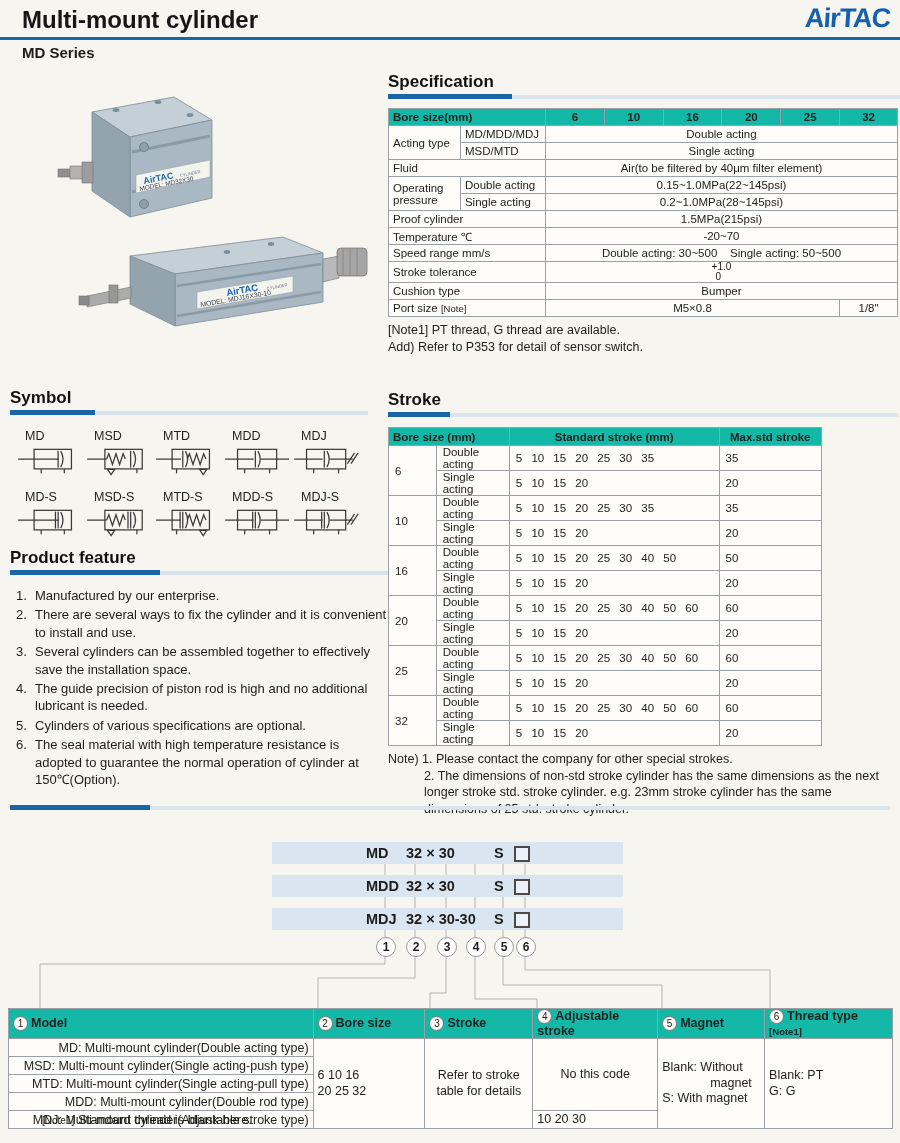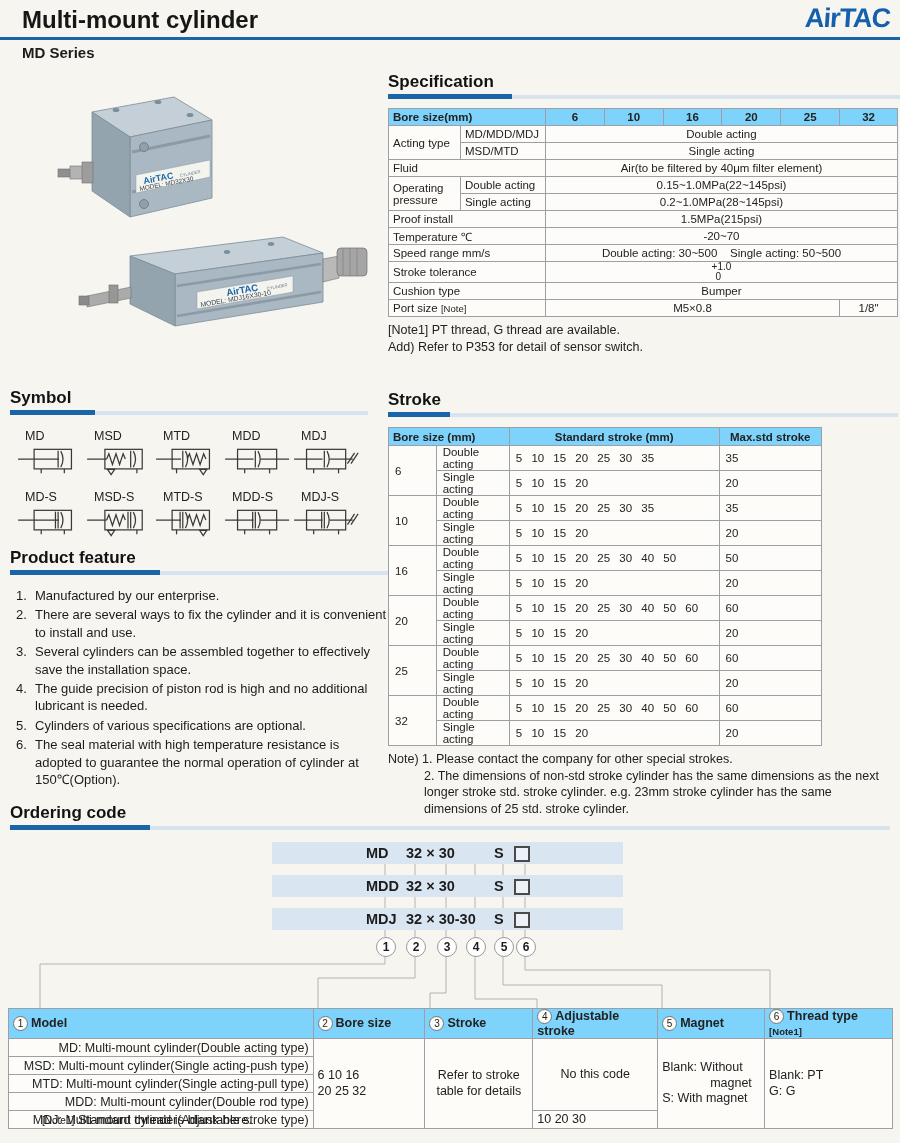--- a/index.html
+++ b/index.html
@@ -10,21 +10,21 @@
   .series{position:absolute;left:22px;top:44px;font-size:15px;font-weight:bold;}
   .logo{position:absolute;right:10px;top:3px;font-size:27px;font-weight:800;color:#1460ad;letter-spacing:-1px;transform:skewX(-4deg);}
   
   .sec{position:absolute;}
   .sec-title{font-size:17px;font-weight:bold;color:#121212;}
   .sec-rule{position:relative;height:4px;background:#d9e3ed;margin-top:3px;}
   .sec-rule .dark{position:absolute;left:0;top:-1px;height:5px;background:#1a64a8;}
   
   table{border-collapse:collapse;background:#fdfcf8;font-size:11.5px;color:#222;}
   td,th{border:1px solid #9aa0a6;height:16px;padding:0 4px;text-align:center;font-weight:normal;}
-  .hdr td,.hdr th{background:#7dd3fc;font-weight:bold;}
+  .hdr td,.hdr th{background:#14b8a6;font-weight:bold;}
   .lbl{text-align:left;}
   .spec-notes,.stroke-notes{font-size:12.5px;line-height:1.32;margin-top:5px;color:#222;}
   .stroke-notes .n2{margin-left:36px;text-indent:0;}
   .strokes{text-align:left;padding-left:6px;word-spacing:6px;}
   .maxcell{text-align:left;padding-left:6px;}
   .borecell,.acting{text-align:left;padding-left:6px;}
   
   .sym-grid{display:grid;grid-template-columns:repeat(5,69px);grid-row-gap:10px;}
   .sym-cell{width:69px;}
   .sym-label{font-size:12.5px;color:#222;padding-left:7px;margin-bottom:1px;}
@@ -156,21 +156,21 @@
       <tr>
         <td rowspan="2" class="lbl">Operating pressure</td>
         <td class="lbl">Double acting</td>
         <td colspan="6">0.15~1.0MPa(22~145psi)</td>
       </tr>
       <tr>
         <td class="lbl">Single acting</td>
         <td colspan="6">0.2~1.0MPa(28~145psi)</td>
       </tr>
       <tr>
-        <td colspan="2" class="lbl">Proof install</td>
+        <td colspan="2" class="lbl">Proof cylinder</td>
         <td colspan="6">1.5MPa(215psi)</td>
       </tr>
       <tr>
         <td colspan="2" class="lbl">Temperature ℃</td>
         <td colspan="6">-20~70</td>
       </tr>
       <tr>
         <td colspan="2" class="lbl">Speed range  mm/s</td>
         <td colspan="6">
           <span>Double acting: 30~500</span>&nbsp;&nbsp;&nbsp;
@@ -430,21 +430,20 @@
           </tr>
         </tbody>
     </table>
     <div class="stroke-notes">
       <div>Note) 1. Please contact the company for other special strokes.</div>
       <div class="n2" style="width:470px;">2. The dimensions of non-std stroke cylinder has the same dimensions as the next longer stroke std. stroke cylinder. e.g. 23mm stroke cylinder has the same dimensions of 25 std. stroke cylinder.</div>
     </div>
   </div>
 
   <div class="sec" style="left:10px;top:803px;width:880px;">
-    <div class="sec-title">Ordering code</div>
     <div class="sec-rule">
         <span class="dark" style="width:140px;"></span>
       </div>
   </div>
 
   <svg class="conn" width="900" height="182">
     <g stroke="#b3b3b3" stroke-width="1" fill="none">
       <line x1="385" y1="34" x2="385" y2="107"></line>
       <line x1="415" y1="34" x2="415" y2="107"></line>
       <line x1="446" y1="34" x2="446" y2="107"></line>

